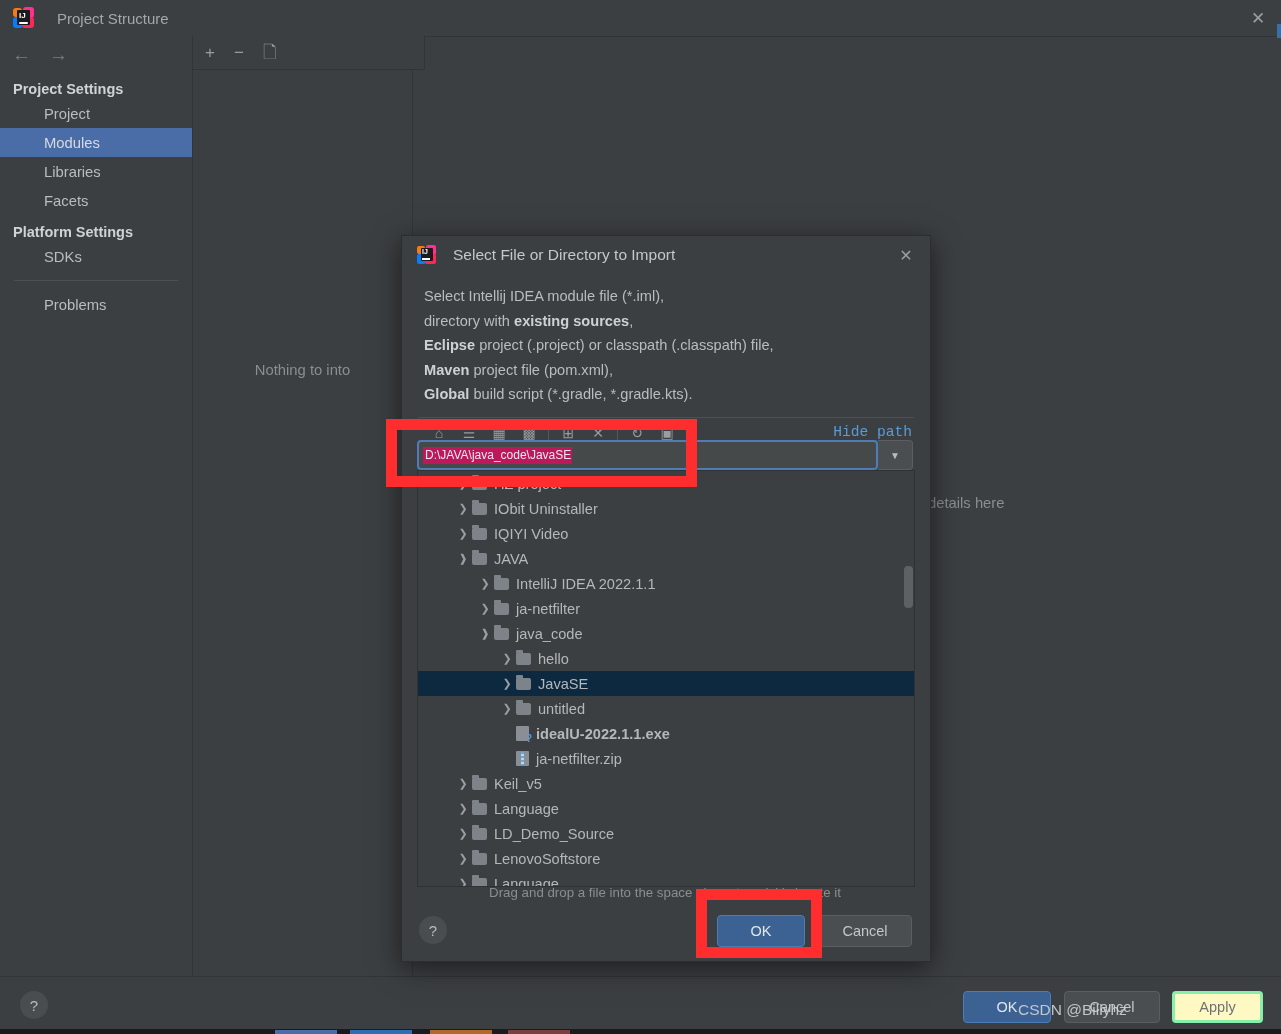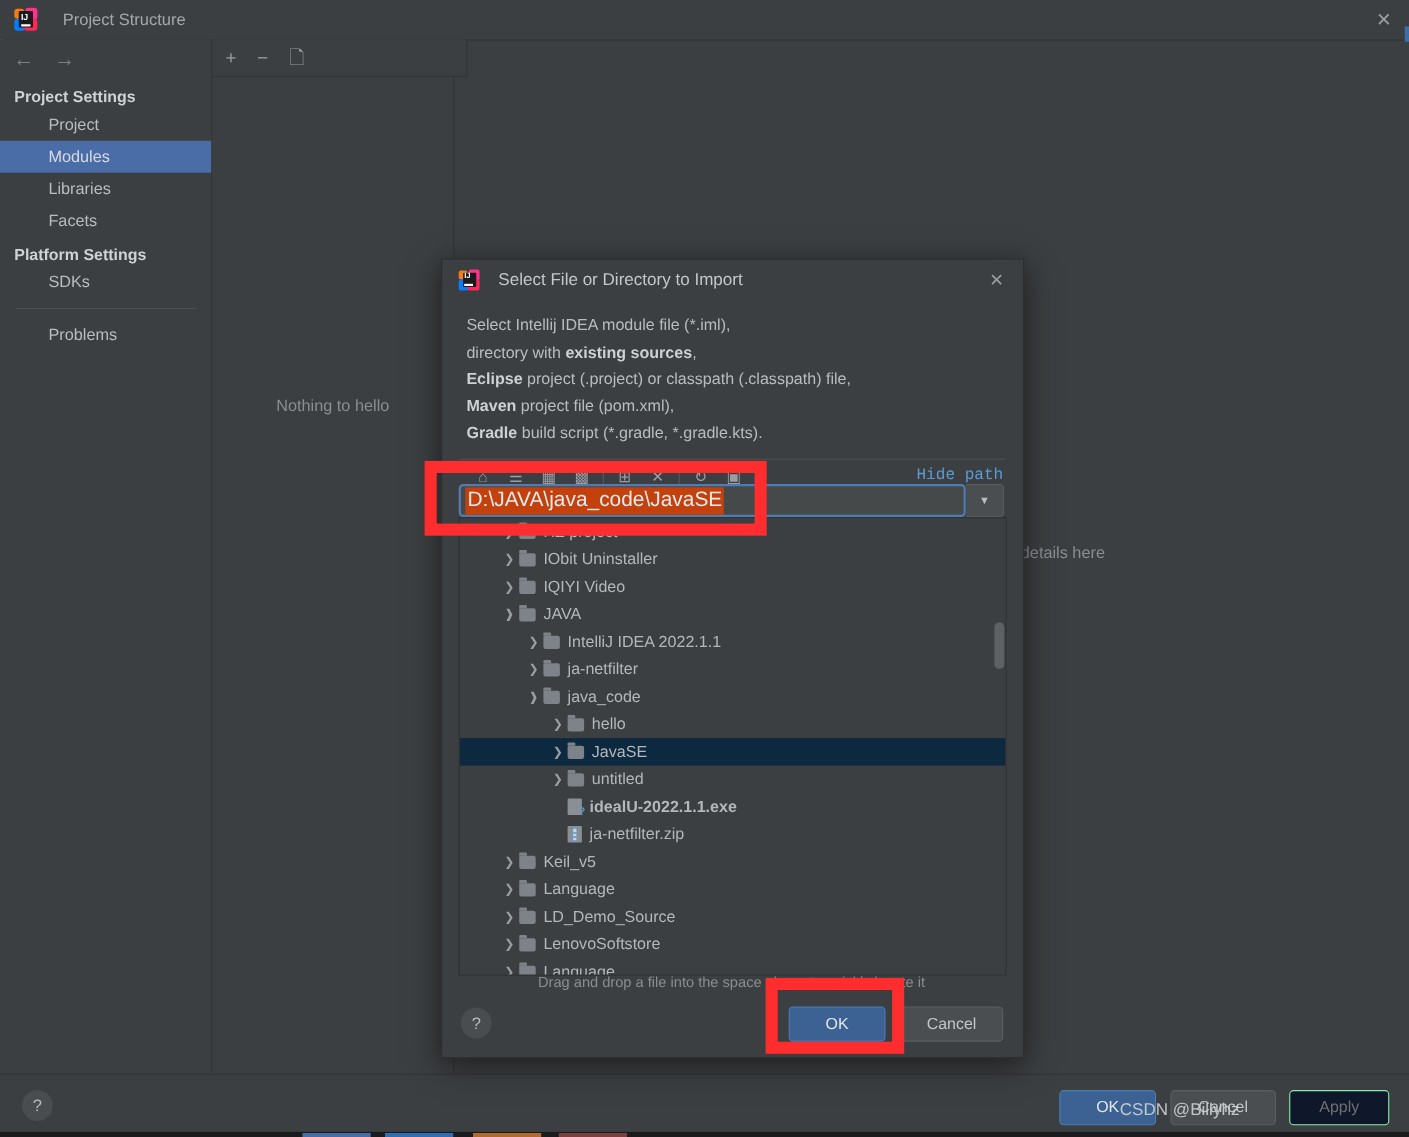--- a/index.html
+++ b/index.html
@@ -77,21 +77,21 @@
     position:absolute;left:20px;top:991px;width:28px;height:28px;border-radius:50%;
     background:#4a4d4f;color:#b8bbbf;display:flex;align-items:center;justify-content:center;
     font-size:15px;
   }
   .btn{
     height:32px;border-radius:4px;display:flex;align-items:center;justify-content:center;
     font-size:14.5px;box-sizing:border-box;
   }
   .btn-primary{background:#3b6292;border:1px solid #4a7cb5;color:#e3e6ea;}
   .btn-normal{background:#4b4e50;border:1px solid #5b5e60;color:#c3c6ca;}
-  .btn-disabled{background:#0f172a;border:1px solid #86efac;color:#6e7174;}
+  .btn-disabled{background:#fef9c3;border:3px solid #86efac;color:#6e7174;}
   #main-ok{position:absolute;left:963px;top:991px;width:88px;}
   #main-cancel{position:absolute;left:1064px;top:991px;width:96px;}
   #main-apply{position:absolute;left:1172px;top:991px;width:91px;}
 
   .watermark{
     position:absolute;left:1018px;top:1001px;color:#cfd2d6;font-size:15.5px;opacity:.9;
   }
   .taskbar{position:absolute;left:0;top:1029px;width:1281px;height:5px;background:#1b1b1d;}
   .tb-chip{position:absolute;top:1030px;height:4px;}
 
@@ -121,21 +121,21 @@
   .fc-divider{width:1px;height:16px;background:#55585a;margin:0 4px;}
   .hide-path{
     position:absolute;right:18px;top:6px;color:#5b9bd5;font-size:14.6px;font-family:Liberation Mono, monospace;
   }
 
   .path-row{position:absolute;left:417px;top:440px;width:496px;height:30px;display:flex;}
   .path-field{
     flex:1;background:#45494a;border:2px solid #4f7cb5;border-radius:4px;
     display:flex;align-items:center;padding-left:4px;box-sizing:border-box;
   }
-  .path-sel{background:#c2410c;color:#e8eaee;font-size:19px;padding:1px 1px 2px 2px;}
+  .path-sel{background:#be185d;color:#e8eaee;font-size:12px;padding:1px 1px 2px 2px;}
   .path-combo{
     width:34px;background:#4b4e50;border:1px solid #5b5e60;border-left:none;border-radius:0 4px 4px 0;
     display:flex;align-items:center;justify-content:center;color:#b8bbbf;font-size:10px;
   }
 
   .tree{
     position:absolute;left:417px;top:470px;width:496px;height:415px;
     background:#3c3f41;border:1px solid #2f3133;overflow:hidden;
   }
   .trow{height:25px;display:flex;align-items:center;font-size:14.6px;color:#b4b7bb;white-space:nowrap;}
@@ -235,21 +235,21 @@
       <span>Problems</span>
     </div>
   </div>
 
   <div class="mod-toolbar">
     <span class="tb-ico">+</span>
     <span class="tb-ico">−</span>
     <span class="tb-ico">🗋</span>
   </div>
   <div class="mod-list"></div>
-  <div class="nothing">Nothing to hello</div>
+  <div class="nothing">Nothing to into</div>
   <div class="details-here">details here</div>
 
   <div class="bottombar"></div>
   <div class="help-circle">?</div>
   <div class="btn btn-primary" id="main-ok">OK</div>
   <div class="btn btn-normal" id="main-cancel">Cancel</div>
   <div class="btn btn-disabled" id="main-apply">Apply</div>
   <div class="watermark">CSDN @Billyhz</div>
 
   <div class="taskbar"></div>
@@ -271,21 +271,21 @@
       </div>
       <div class="dlg-title-text">Select File or Directory to Import</div>
       <div class="dlg-close">✕</div>
     </div>
 
     <div class="dlg-desc">
       <div><span>Select Intellij IDEA module file (*.iml),</span></div>
       <div><span>directory with </span><b>existing sources</b><span>,</span></div>
       <div><b>Eclipse</b><span> project (.project) or classpath (.classpath) file,</span></div>
       <div><b>Maven</b><span> project file (pom.xml),</span></div>
-      <div><b>Gradle</b><span> build script (*.gradle, *.gradle.kts).</span></div>
+      <div><b>Global</b><span> build script (*.gradle, *.gradle.kts).</span></div>
     </div>
 
     <div class="dlg-hr"></div>
 
     <div class="fc-toolbar">
       <span class="fc-ico">⌂</span>
       <span class="fc-ico">☰</span>
       <span class="fc-ico">▦</span>
       <span class="fc-ico">▩</span>
       <span class="fc-divider"></span>

